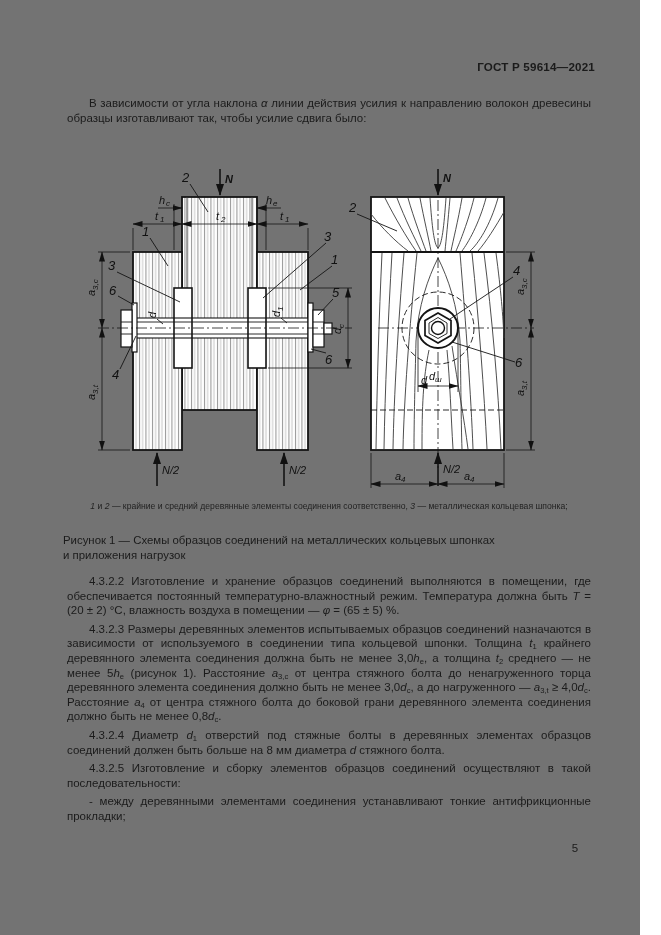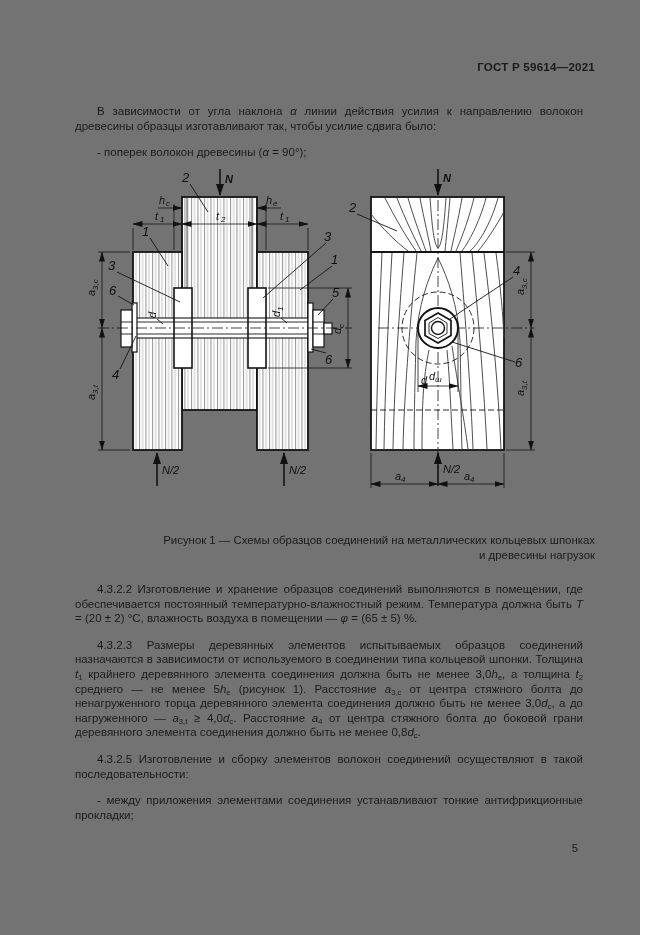--- a/index.html
+++ b/index.html
@@ -8,51 +8,50 @@
     font-family:"Liberation Sans","DejaVu Sans",sans-serif;color:#1b1b1b;
   }
   .page{position:absolute;left:0;top:0;width:640px;height:935px;background:#737373;overflow:hidden;}
   .doc-header{
     position:absolute;top:60px;left:63px;width:532px;text-align:right;
     font-size:11.6px;font-weight:bold;letter-spacing:.2px;
   }
   .intro{position:absolute;top:92px;left:63px;width:532px;}
   .para{
     font-size:11.5px;line-height:14.6px;text-align:justify;
-    text-indent:22px;margin:12px;
+    text-indent:22px;margin:4px;
   }
   .para i{font-style:italic;}
   sub{font-size:7.6px;vertical-align:-2px;line-height:0;}
   .figure-area{position:absolute;left:60px;top:166px;width:545px;height:330px;}
   .fig-note{
     position:absolute;top:500px;left:63px;width:532px;text-align:center;
     font-size:8.6px;line-height:12px;color:#222;
   }
   .fig-caption{
-    position:absolute;top:533px;left:63px;width:532px;text-align:right;
+    position:absolute;top:533px;left:63px;width:532px;text-align:left;
     font-size:11.4px;line-height:15px;
   }
   .sections{position:absolute;top:570px;left:63px;width:532px;}
   .page-number{position:absolute;top:842px;left:560px;width:30px;font-size:11.5px;text-align:center;}
   svg text{font-family:"Liberation Sans","DejaVu Sans",sans-serif;}
   .callout{font-size:13px;font-style:italic;fill:#111;}
   .dimlbl{font-size:11px;font-style:italic;fill:#111;}
   .dimsub{font-size:8px;font-style:italic;fill:#111;}
   .forcelbl{font-size:11px;font-style:italic;font-weight:bold;fill:#111;}
 </style>
 </head>
 <body>
 
 <div class="page">
 
   <div class="doc-header">ГОСТ Р 59614—2021</div>
 
   <div class="intro">
     <p class="para">В зависимости от угла наклона <i>α</i> линии действия усилия к направлению волокон древесины образцы изготавливают так, чтобы усилие сдвига было:</p>
-    <p class="para">- поперек волокон древесины (<i>α</i> = 90°);</p>
   </div>
 
   <div class="figure-area">
   <svg width="545" height="330" viewBox="0 0 545 330">
     <defs>
       <pattern id="vg" width="6.5" height="12" patternUnits="userSpaceOnUse">
         <rect width="6.5" height="12" fill="#ffffff"></rect>
         <path d="M1.5 0 V12" stroke="#6e6e6e" stroke-width="0.8"></path>
         <path d="M4.6 0 V12" stroke="#ababab" stroke-width="0.7"></path>
       </pattern>
@@ -288,29 +287,31 @@
       </g>
       <g transform="rotate(-90 464 230)">
         <text class="dimlbl" x="464" y="230">a</text>
         <text class="dimsub" x="470" y="233">3,t</text>
       </g>
     </g>
   </svg>
   </div>
 
   <div class="fig-note">
+    <div><i>1</i> и <i>2</i> — крайние и средний деревянные элементы соединения соответственно, <i>3</i> — металлическая кольцевая шпонка;</div>
   </div>
 
   <div class="fig-caption">
     <div>Рисунок 1 — Схемы образцов соединений на металлических кольцевых шпонках</div>
-    <div>и древесины нагрузок</div>
+    <div>и приложения нагрузок</div>
   </div>
 
   <div class="sections">
     <p class="para">4.3.2.2 Изготовление и хранение образцов соединений выполняются в помещении, где обеспечивается постоянный температурно-влажностный режим. Температура должна быть <i>Т</i> = (20 ± 2) °С, влажность воздуха в помещении — <i>φ</i> = (65 ± 5) %.</p>
     <p class="para">4.3.2.3 Размеры деревянных элементов испытываемых образцов соединений назначаются в зависимости от используемого в соединении типа кольцевой шпонки. Толщина <i>t</i><sub>1</sub> крайнего деревянного элемента соединения должна быть не менее 3,0<i>h</i><sub>е</sub>, а толщина <i>t</i><sub>2</sub> среднего — не менее 5<i>h</i><sub>е</sub> (рисунок 1). Расстояние <i>a</i><sub>3,с</sub> от центра стяжного болта до ненагруженного торца деревянного элемента соединения должно быть не менее 3,0<i>d</i><sub>с</sub>, а до нагруженного — <i>a</i><sub>3,t</sub> ≥ 4,0<i>d</i><sub>с</sub>. Расстояние <i>a</i><sub>4</sub> от центра стяжного болта до боковой грани деревянного элемента соединения должно быть не менее 0,8<i>d</i><sub>с</sub>.</p>
-    <p class="para">4.3.2.5 Изготовление и сборку элементов волокон соединений осуществляют в такой последовательности:</p>
-    <p class="para">- между приложения элементами соединения устанавливают тонкие антифрикционные прокладки;</p>
+    <p class="para">4.3.2.4 Диаметр <i>d</i><sub>1</sub> отверстий под стяжные болты в деревянных элементах образцов соединений должен быть больше на 8 мм диаметра <i>d</i> стяжного болта.</p>
+    <p class="para">4.3.2.5 Изготовление и сборку элементов образцов соединений осуществляют в такой последовательности:</p>
+    <p class="para">- между деревянными элементами соединения устанавливают тонкие антифрикционные прокладки;</p>
   </div>
 
   <div class="page-number">5</div>
 
 </div>
 
 </body></html>

